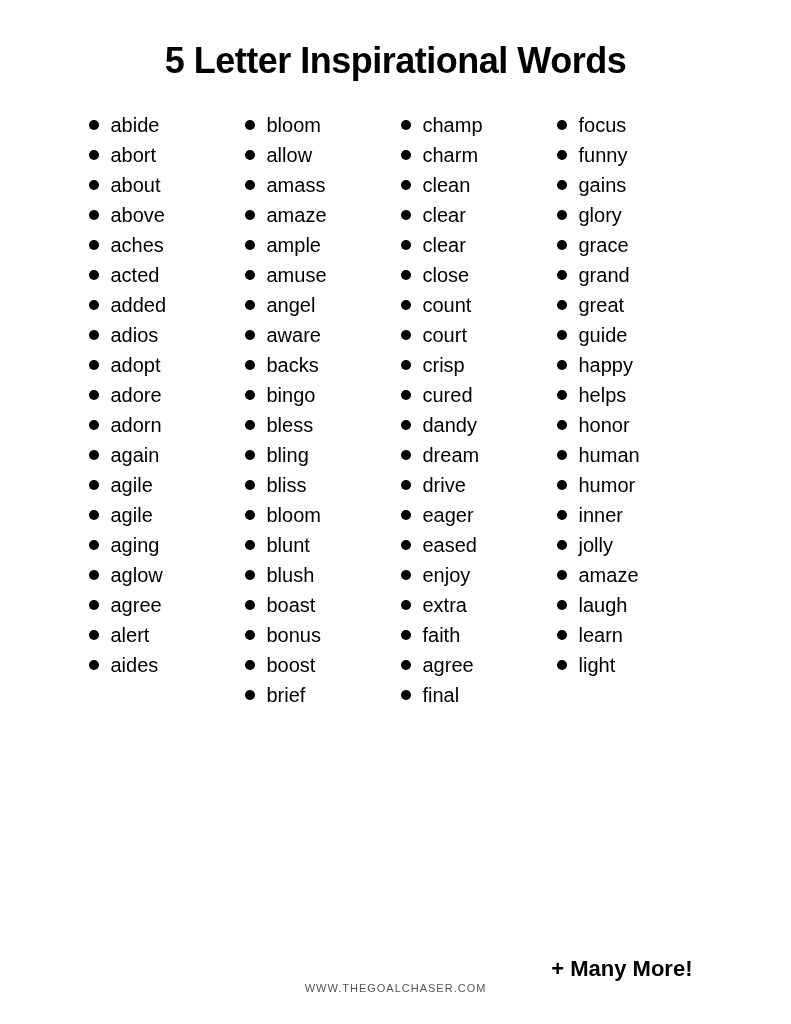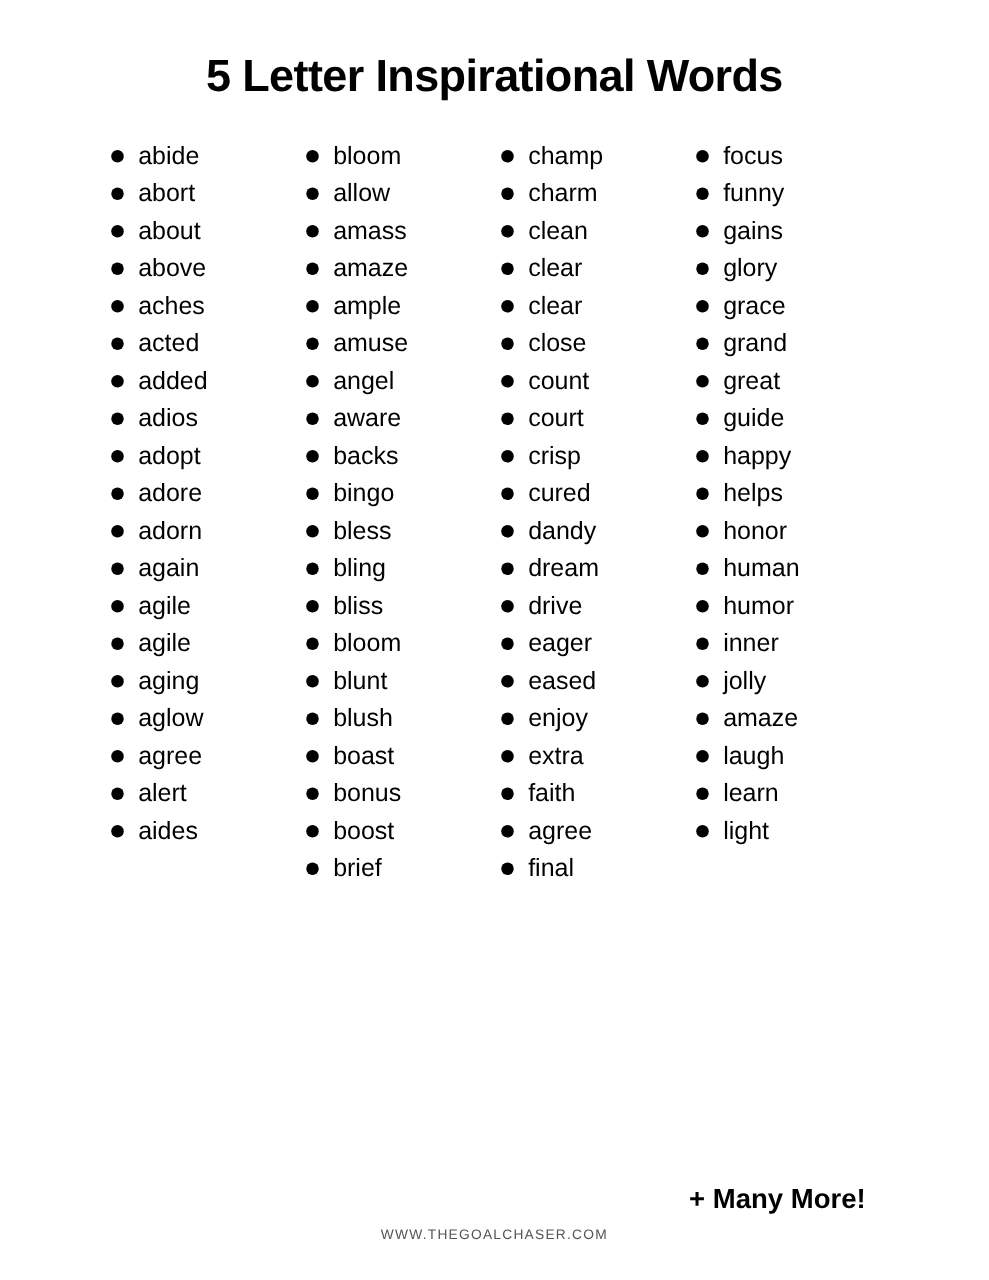--- a/index.html
+++ b/index.html
@@ -87,21 +87,20 @@
       font-family: Arial, Helvetica, sans-serif;
       color: #000000;
     }
 
     .website-text {
       font-size: 11px;
       color: #555555;
       font-family: Arial, Helvetica, sans-serif;
       letter-spacing: 1px;
       text-align: center;
-      margin-top: 10px;
       width: 100%;
     }
   </style>
 </head>
 <body>
 
 <div class="page-container">
   <h1 class="page-title">5 Letter Inspirational Words</h1>
 
   <div class="columns-container">

